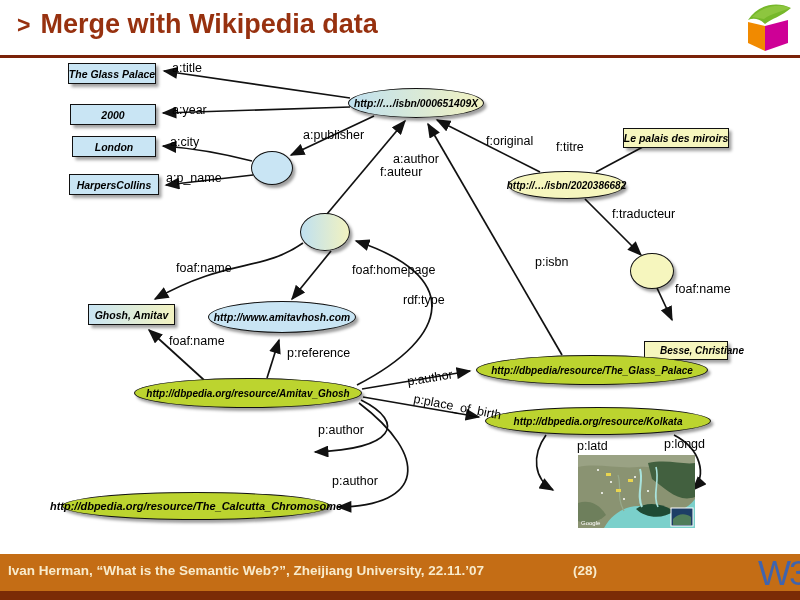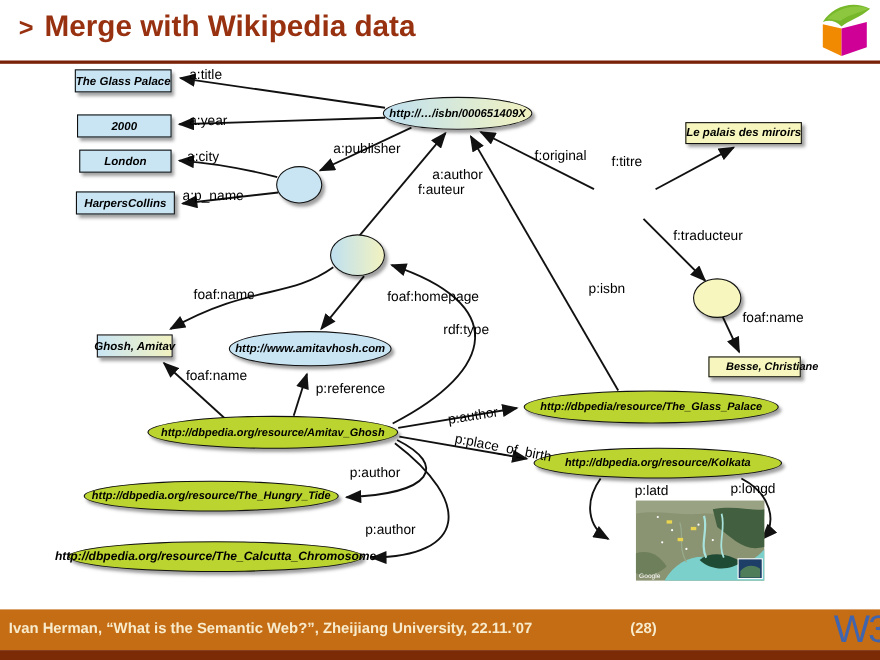--- a/index.html
+++ b/index.html
@@ -12,21 +12,21 @@
   .hdr-title .prefix{font-size:23px;margin-right:10px;}
   .hdr-rule{position:absolute;left:0;top:55px;width:800px;height:3px;background:#7A2208;}
   .cube-logo{position:absolute;left:740px;top:3px;width:52px;height:50px;}
 
   
   .node{position:absolute;display:flex;align-items:center;justify-content:center;
         font-weight:bold;font-style:italic;font-size:10.5px;color:#000;
         border:1.4px solid #111;box-shadow:2.5px 3px 3px rgba(0,0,0,0.38);
         white-space:nowrap;z-index:2;box-sizing:border-box;}
   .lit-blue{background:#C9E5F4;}
-  .lit-yellow{background:#F6F6BE;}
+  .lit-yellow{background:#F6F6BE;margin-top:17px;}
   .lit-grad{background:linear-gradient(90deg,#C9E5F4 0%,#F2F2C0 100%);}
   .res{border-radius:50%;}
   .res-blue{background:#C9E5F4;}
   .res-yellow{background:#F6F6BE;}
   .res-green{background:#BCD42F;}
   .res-grad{background:linear-gradient(90deg,#BFE0F0 0%,#F2F2C0 100%);}
   .fs10{font-size:10px;} .fs93{font-size:11px;}
 
   
   .elabel{position:absolute;font-size:12.5px;color:#000;white-space:nowrap;z-index:3;}
@@ -96,28 +96,28 @@
       <path d="M674,435 C701,449 707,475 693,490" marker-end="url(#arr)"></path>
     </g>
   </svg>
 
   <div class="node lit-blue" style="left:68px;top:63px;width:88px;height:21px;">The Glass Palace</div>
   <div class="node lit-blue" style="left:70px;top:104px;width:86px;height:21px;">2000</div>
   <div class="node lit-blue" style="left:72px;top:136px;width:84px;height:21px;">London</div>
   <div class="node lit-blue" style="left:69px;top:174px;width:90px;height:21px;">HarpersCollins</div>
   <div class="node lit-yellow" style="left:623px;top:111px;width:106px;height:20px;">Le palais des miroirs</div>
   <div class="node lit-yellow" style="left:644px;top:324px;width:84px;height:19px;font-size:10px;padding-left:32px;">Besse, Christiane</div>
-  <div class="node lit-grad" style="left:88px;top:304px;width:69px;height:21px;">Ghosh, Amitav</div>
+  <div class="node lit-grad" style="left:88px;top:304px;width:87px;height:21px;">Ghosh, Amitav</div>
 
   <div class="node res res-grad" style="left:348px;top:88px;width:136px;height:30px;font-size:10.3px;">http://…/isbn/000651409X</div>
+  <div class="node res res-yellow" style="left:508px;top:171px;width:117px;height:28px;font-size:10px;">http://…/isbn/2020386682</div>
   <div class="node res res-blue" style="left:208px;top:301px;width:148px;height:32px;font-size:10.3px;">http://www.amitavhosh.com</div>
   <div class="node res res-green fs10" style="left:134px;top:378px;width:228px;height:30px;">http://dbpedia.org/resource/Amitav_Ghosh</div>
   <div class="node res res-green fs10" style="left:476px;top:355px;width:232px;height:30px;">http://dbpedia/resource/The_Glass_Palace</div>
   <div class="node res res-green fs10" style="left:485px;top:407px;width:226px;height:28px;">http://dbpedia.org/resource/Kolkata</div>
-  <div class="node res res-green fs10" style="left:76px;top:437px;width:232px;height:28px;">http://dbpedia.org/resource/The_Hungry_Tide</div>
   <div class="node res res-green fs93" style="left:62px;top:492px;width:268px;height:28px;">http://dbpedia.org/resource/The_Calcutta_Chromosome</div>
 
   <div class="node res res-blue" style="left:251px;top:151px;width:42px;height:34px;"></div>
   <div class="node res res-grad" style="left:300px;top:213px;width:50px;height:38px;"></div>
   <div class="node res res-yellow" style="left:630px;top:253px;width:44px;height:36px;"></div>
 
   <div class="elabel" style="left:172px;top:61px;">a:title</div>
   <div class="elabel" style="left:172px;top:103px;">a:year</div>
   <div class="elabel" style="left:170px;top:135px;">a:city</div>
   <div class="elabel" style="left:166px;top:171px;">a:p_name</div>

